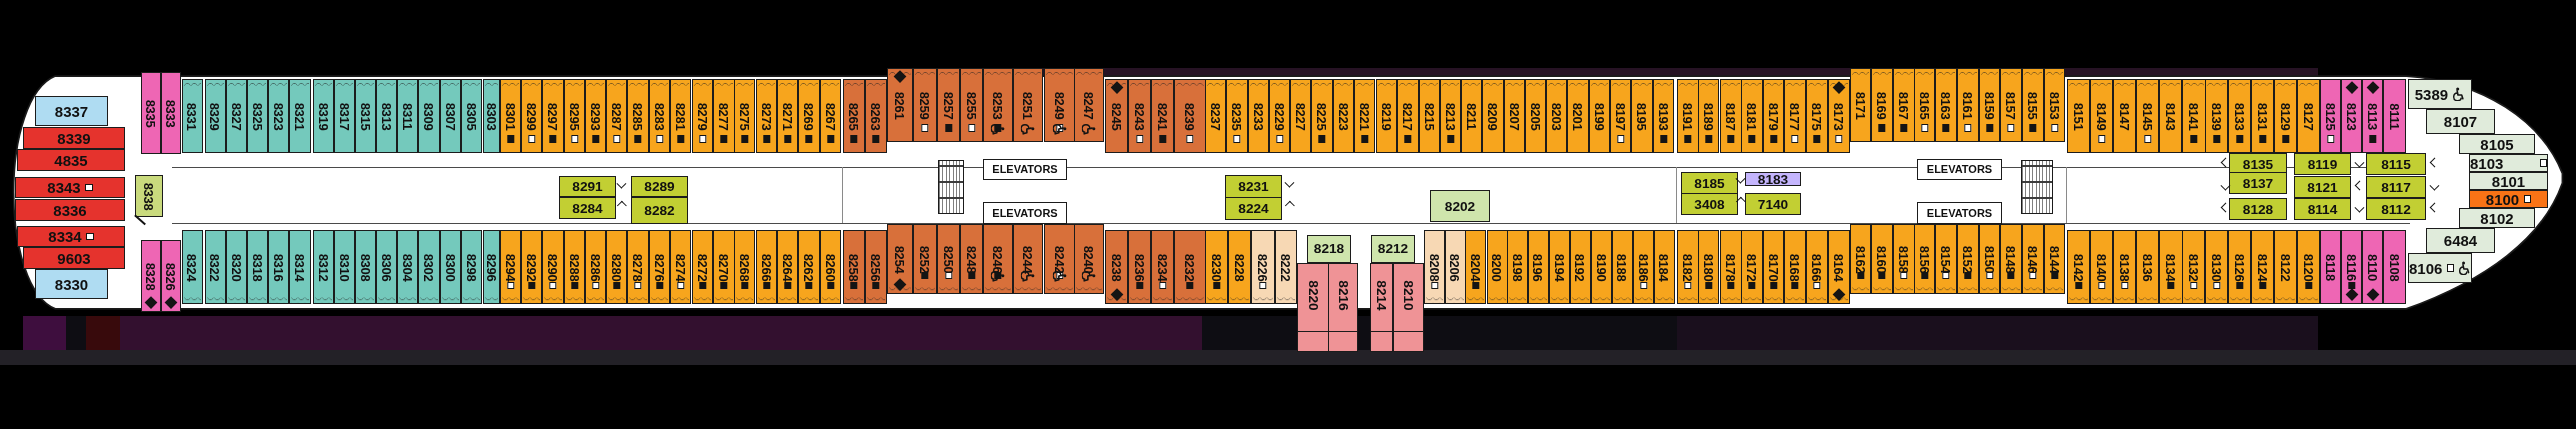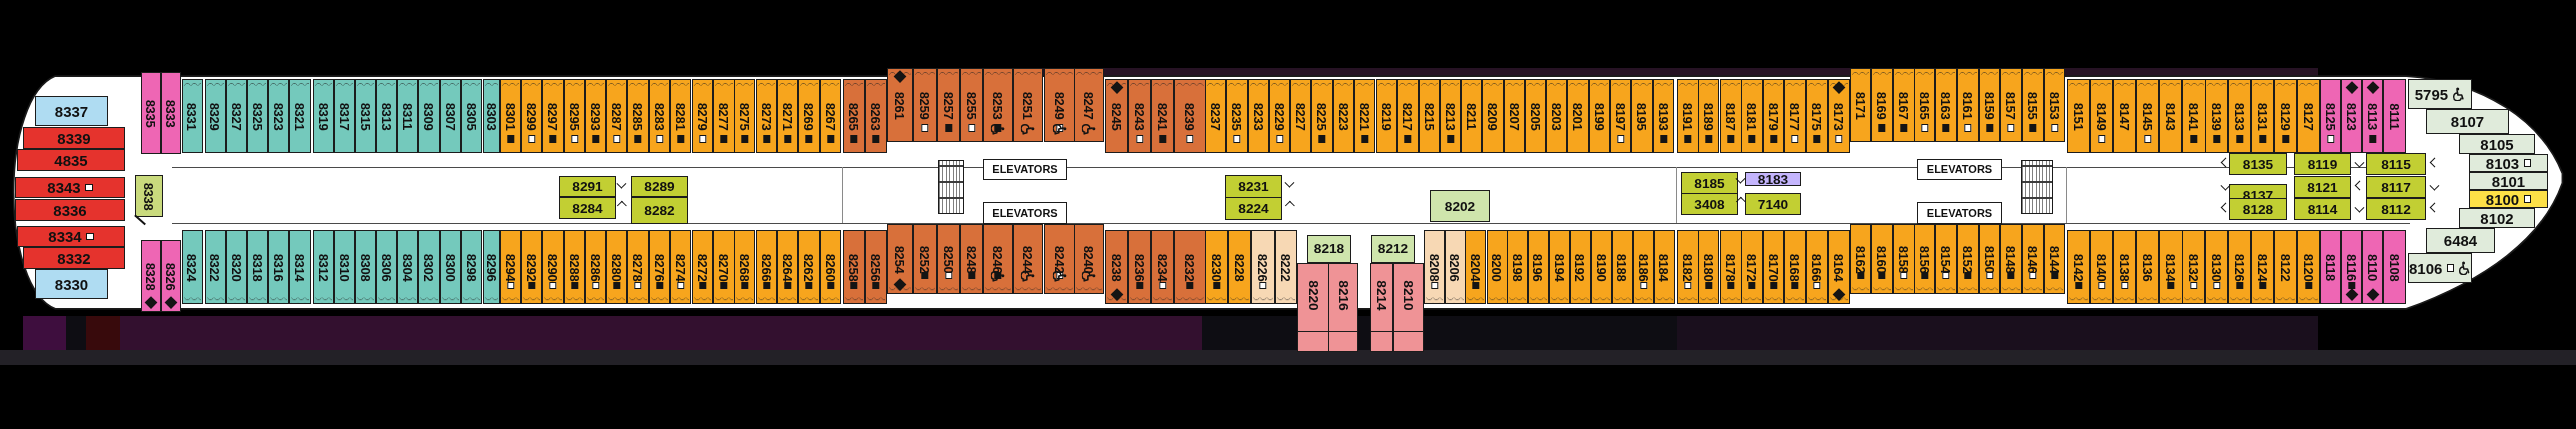--- a/index.html
+++ b/index.html
@@ -1034,21 +1034,21 @@
       <div class="iosq"></div>
     </div>
     <div class="cabin" style="left: 15px; top: 199px; width: 110px; height: 22px; z-index: 5; background: rgb(229, 51, 45);">
       <div class="hlab">8336</div>
     </div>
     <div class="cabin" style="left: 17px; top: 226px; width: 108px; height: 21px; z-index: 5; background: rgb(229, 51, 45);">
       <div class="hlab">8334</div>
       <div class="iosq"></div>
     </div>
     <div class="cabin" style="left: 23px; top: 247px; width: 102px; height: 22px; z-index: 5; background: rgb(229, 51, 45);">
-      <div class="hlab">8332</div>
+      <div class="hlab">9603</div>
     </div>
     <div class="cabin" style="left: 35px; top: 269px; width: 73px; height: 30px; z-index: 5; background: rgb(175, 220, 242);">
       <div class="hlab">8330</div>
     </div>
     <div class="cabin" style="left: 135px; top: 175px; width: 27.5px; height: 42px; z-index: 5; background: rgb(201, 218, 125);">
       <div class="vlab">8338</div>
     </div>
     <div class="cabin" style="left: 559px; top: 176px; width: 57px; height: 21px; z-index: 5; background: rgb(194, 207, 51);">
       <div class="clab">8291</div>
     </div>
@@ -1084,21 +1084,21 @@
     </div>
     <div class="cabin" style="left: 1745px; top: 172px; width: 56px; height: 14px; z-index: 5; background: #c4b5fd;">
       <div class="clab">8183</div>
     </div>
     <div class="cabin" style="left: 1745px; top: 193px; width: 56px; height: 22px; z-index: 5; background: rgb(194, 207, 51);">
       <div class="clab">7140</div>
     </div>
     <div class="cabin" style="left: 2229px; top: 153px; width: 58px; height: 22px; z-index: 5; background: rgb(194, 207, 51);">
       <div class="clab">8135</div>
     </div>
-    <div class="cabin" style="left: 2229px; top: 184px; width: 58px; height: 22px; z-index: 5; background: rgb(194, 207, 51);">
+    <div class="cabin" style="left: 2229px; top: 172px; width: 58px; height: 22px; z-index: 5; background: rgb(194, 207, 51);">
       <div class="clab">8137</div>
     </div>
     <div class="cabin" style="left: 2229px; top: 198px; width: 58px; height: 22px; z-index: 5; background: rgb(194, 207, 51);">
       <div class="clab">8128</div>
     </div>
     <div class="cabin" style="left: 2294px; top: 153px; width: 57px; height: 22px; z-index: 5; background: rgb(194, 207, 51);">
       <div class="clab">8119</div>
     </div>
     <div class="cabin" style="left: 2294px; top: 176px; width: 57px; height: 22px; z-index: 5; background: rgb(194, 207, 51);">
       <div class="clab">8121</div>
@@ -1109,41 +1109,41 @@
     <div class="cabin" style="left: 2366px; top: 153px; width: 60px; height: 22px; z-index: 5; background: rgb(194, 207, 51);">
       <div class="clab">8115</div>
     </div>
     <div class="cabin" style="left: 2366px; top: 176px; width: 60px; height: 22px; z-index: 5; background: rgb(194, 207, 51);">
       <div class="clab">8117</div>
     </div>
     <div class="cabin" style="left: 2366px; top: 198px; width: 60px; height: 22px; z-index: 5; background: rgb(194, 207, 51);">
       <div class="clab">8112</div>
     </div>
     <div class="cabin" style="left: 2408px; top: 79px; width: 64px; height: 30px; z-index: 5; background: rgb(224, 235, 219);">
-      <div class="hlab">5795</div>
+      <div class="hlab">5389</div>
       <div class="iwc"><svg viewBox="0 0 24 24" width="100%" height="100%">
           <circle cx="10" cy="3.5" r="2.7" fill="#131313"></circle>
           <path d="M9 6.5 L10.5 14 L17 14 L19 20.5" stroke="#131313" stroke-width="2.8" fill="none" stroke-linecap="round" stroke-linejoin="round"></path>
           <path d="M9.5 10.5 A6.8 6.8 0 1 0 16.5 18.5" stroke="#131313" stroke-width="2.5" fill="none"></path>
         </svg></div>
     </div>
-    <div class="cabin" style="left: 2426px; top: 109px; width: 83px; height: 24.6px; z-index: 5; background: rgb(224, 235, 219);">
+    <div class="cabin" style="left: 2426px; top: 109px; width: 69px; height: 24.6px; z-index: 5; background: rgb(224, 235, 219);">
       <div class="hlab">8107</div>
     </div>
     <div class="cabin" style="left: 2459px; top: 134px; width: 76px; height: 20px; z-index: 5; background: rgb(224, 235, 219);">
       <div class="hlab">8105</div>
     </div>
-    <div class="cabin" style="left: 2469px; top: 154px; width: 79px; height: 18.3px; z-index: 5; background: rgb(224, 235, 219);">
+    <div class="cabin" style="left: 2469px; top: 154px; width: 79px; height: 18.3px; z-index: 5; background: rgb(224, 235, 219); justify-content: space-between;">
       <div class="hlab">8103</div>
       <div class="iosq"></div>
     </div>
     <div class="cabin" style="left: 2469px; top: 172px; width: 79px; height: 18px; z-index: 5; background: rgb(224, 235, 219);">
       <div class="hlab">8101</div>
     </div>
-    <div class="cabin" style="left: 2469px; top: 190px; width: 79px; height: 18.3px; z-index: 5; background: #fde047;">
+    <div class="cabin" style="left: 2469px; top: 190px; width: 79px; height: 18.3px; z-index: 5; background: #f97316;">
       <div class="hlab">8100</div>
       <div class="iosq"></div>
     </div>
     <div class="cabin" style="left: 2459px; top: 208px; width: 76px; height: 20px; z-index: 5; background: rgb(224, 235, 219);">
       <div class="hlab">8102</div>
     </div>
     <div class="cabin" style="left: 2426px; top: 228px; width: 69px; height: 24.6px; z-index: 5; background: rgb(224, 235, 219);">
       <div class="hlab">6484</div>
     </div>
     <div class="cabin" style="left: 2408px; top: 253px; width: 64px; height: 30px; z-index: 5; background: rgb(224, 235, 219);">

